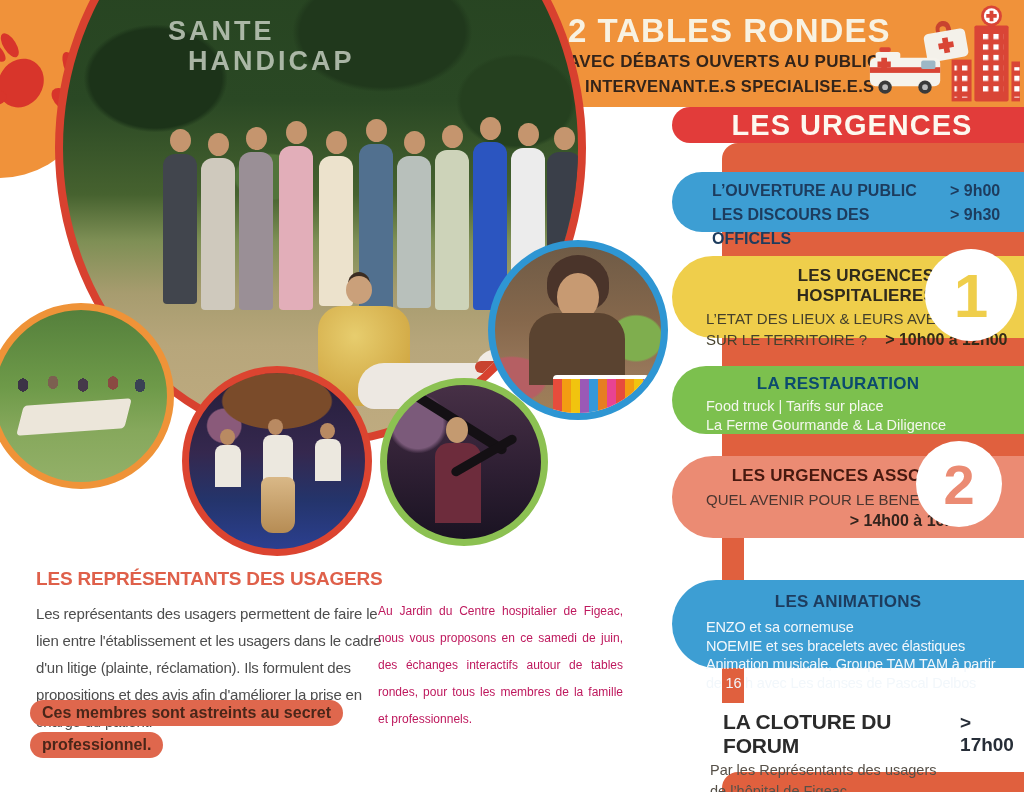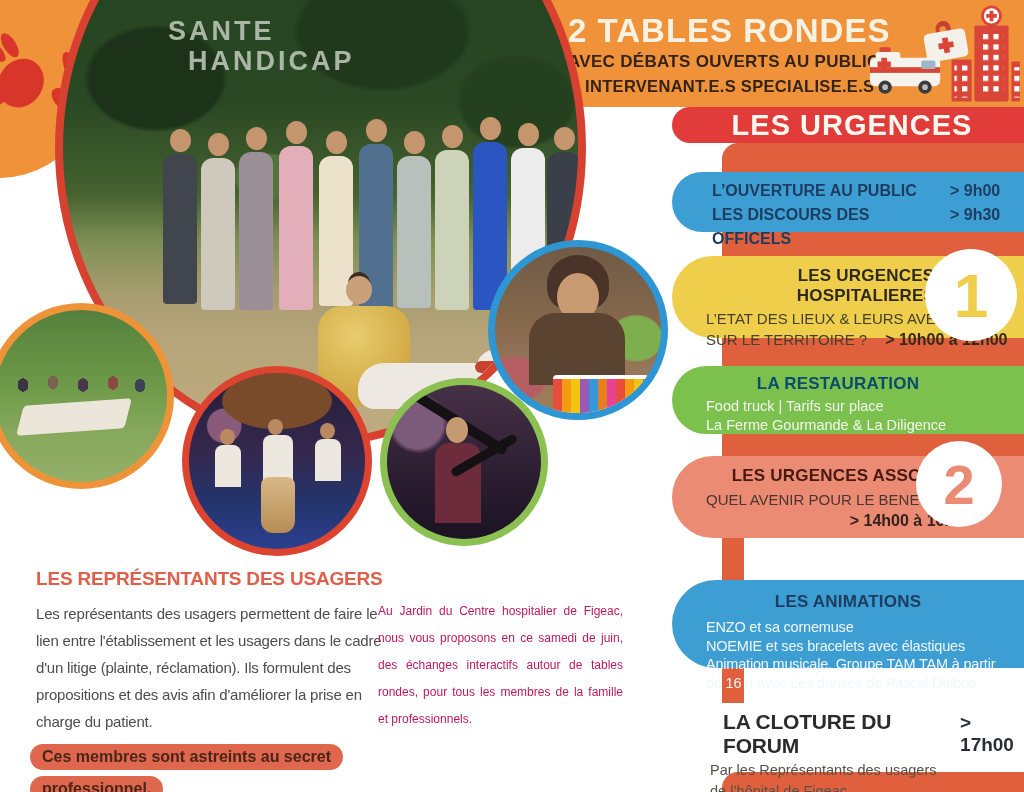--- a/index.html
+++ b/index.html
@@ -68,21 +68,21 @@
   .cloture .row{display:flex;align-items:center;}
   .cloture .t{font-size:21px;font-weight:800;color:#2b2b2b;margin-left:13px;letter-spacing:-.2px;}
   .cloture .time{font-size:19px;font-weight:800;color:#272e38;margin-left:24px;}
   .cloture .ln{font-size:14.5px;color:#565048;line-height:17px;margin-top:4px;}
   .cloture .ln:first-of-type{margin-top:7px;}
 
   
   .rep-h{left:36px;top:568px;font-size:19px;font-weight:800;color:#df604a;letter-spacing:-.2px;}
   .rep-p{left:36px;top:600px;width:356px;font-size:15px;line-height:27px;color:#4d4d4d;letter-spacing:-.2px;}
   .hl{background:#df674d;color:#4a2619;font-weight:700;font-size:16px;
-      padding:4px 12px;border-radius:16px;white-space:nowrap;z-index:3;margin-top:44px;}
+      padding:4px 12px;border-radius:16px;white-space:nowrap;z-index:3;}
   .hl1{left:30px;top:700px;}
   .hl2{left:30px;top:732px;}
   .intro-p{left:378px;top:598px;width:245px;font-size:12px;line-height:27px;color:#be185d;
            text-align:justify;}
 
   
   .arch{left:55px;top:-150px;width:515px;height:580px;border-radius:50%;
         border:8px solid #d8412f;overflow:hidden;z-index:1;
         background:
          radial-gradient(120px 90px at 18% 38%, #1c3319 0 55%, transparent 60%),

